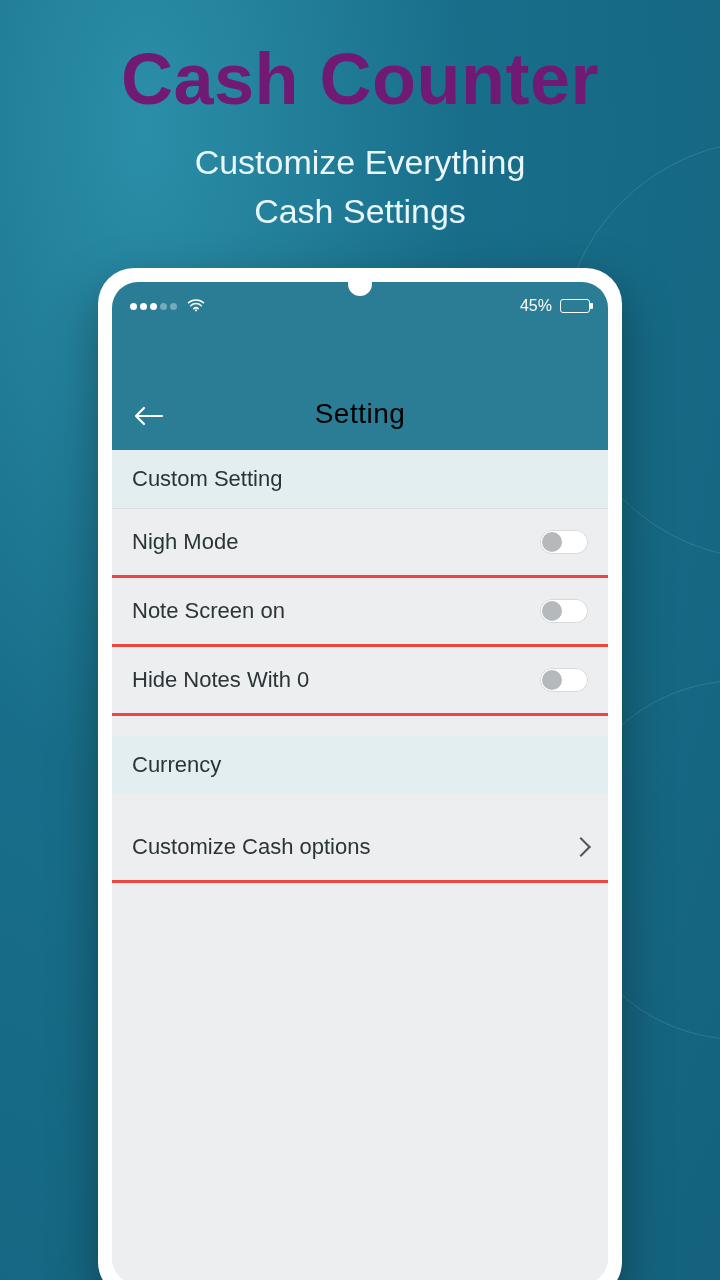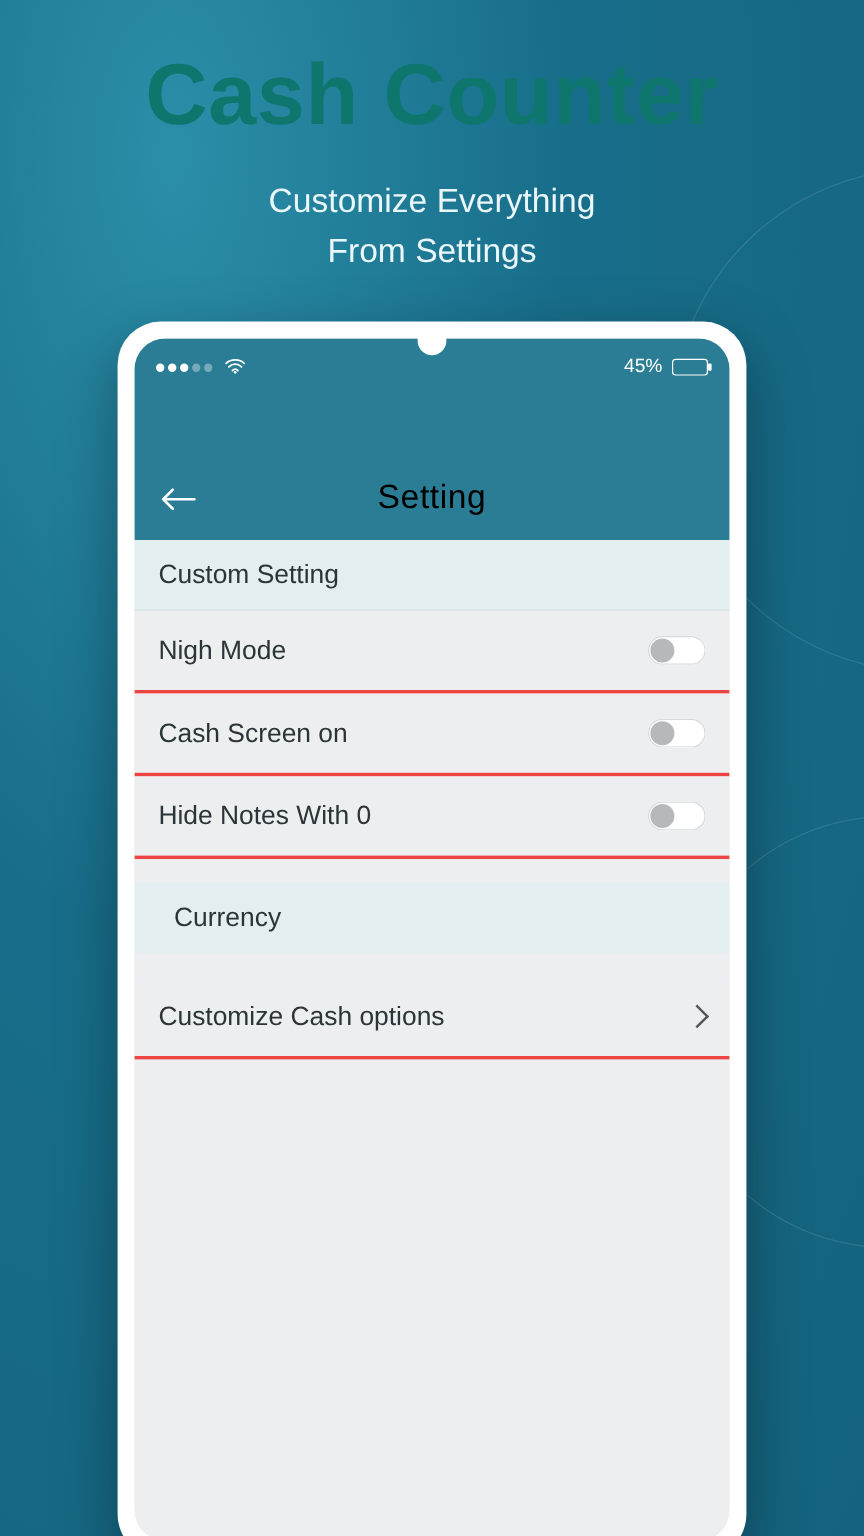--- a/index.html
+++ b/index.html
@@ -9,26 +9,26 @@
     font-family: -apple-system, BlinkMacSystemFont, "Segoe UI", Arial, sans-serif;
     overflow: hidden;
     position: relative;
   }
   
   .bg-circle { position:absolute; border:1px solid rgba(255,255,255,0.12); border-radius:50%; }
   .c1 { width:420px; height:420px; top:140px; right:-260px; }
   .c2 { width:360px; height:360px; bottom:240px; right:-200px; }
 
   .hero-title {
-    color:#0f766e; text-align:center; font-weight:800; font-size:72px;
+    color:#701a75; text-align:center; font-weight:800; font-size:72px;
     letter-spacing:0.5px; margin-top:38px;
   }
   .hero-sub {
-    color:#e9f6fa; text-align:center; font-size:28px; line-height:1.45;
-    margin-top:28px; font-weight:400;
+    color:#e9f6fa; text-align:center; font-size:34px; line-height:1.45;
+    margin-top:18px; font-weight:400;
   }
 
   .phone-wrap {
     position:absolute; left:50%; transform:translateX(-50%);
     top:268px; width:524px; height:1030px;
   }
   .phone-frame {
     width:100%; height:100%; background:#fff; border-radius:36px;
     box-shadow: 0 18px 50px rgba(0,0,0,0.35);
     padding:14px; position:relative;
@@ -82,21 +82,21 @@
     width:48px; height:24px; border-radius:14px; background:#fff; position:relative;
     box-shadow: inset 0 0 0 1px #d7dadd;
   }
   .toggle .knob {
     position:absolute; top:2px; left:2px; width:20px; height:20px; border-radius:50%;
     background:#b5b9bc;
   }
 
   .currency-row {
     background:#e2eef0; display:flex; align-items:flex-end; justify-content:space-between;
-    padding:16px 33px;
+    padding:16px 20px;
   }
   .currency-select {
     background:#fff; border-radius:4px; padding:10px 14px; display:flex; align-items:center;
     gap:34px; min-width:140px; justify-content:space-between;
     box-shadow: 0 1px 0 rgba(0,0,0,0.05);
   }
   .currency-value { font-size:22px; color:#2b3436; font-weight:500; }
   .dropdown-caret { width:0; height:0; border-left:9px solid transparent; border-right:9px solid transparent; border-top:12px solid #111; }
 
   .chevron { width:14px; height:14px; border-right:2.5px solid #555; border-bottom:2.5px solid #555; transform:rotate(-45deg); }
@@ -106,21 +106,21 @@
 </style>
 </head>
 <body>
 
 <div class="bg-circle c1"></div>
 <div class="bg-circle c2"></div>
 
 <h1 class="hero-title">Cash Counter</h1>
 <p class="hero-sub">
   <span>Customize Everything</span><br>
-  <span>From Settings</span>
+  <span>Cash Settings</span>
 </p>
 
 <div class="phone-wrap">
   <div class="phone-frame">
     <div class="notch-dot"></div>
     <div class="phone-screen">
       <div class="screen-col">
 
         <div class="status-bar">
           <div class="sb-left">
@@ -156,21 +156,21 @@
         <div class="section-header">Custom Setting</div>
 
         <div class="row">
           <span class="row-label">Nigh Mode</span>
           <span class="toggle">
               <span class="knob"></span>
             </span>
         </div>
 
         <div class="row">
-          <span class="row-label">Cash Screen on</span>
+          <span class="row-label">Note Screen on</span>
           <span class="toggle">
               <span class="knob"></span>
             </span>
         </div>
 
         <div class="row">
           <span class="row-label">Hide Notes With 0</span>
           <span class="toggle">
               <span class="knob"></span>
             </span>

